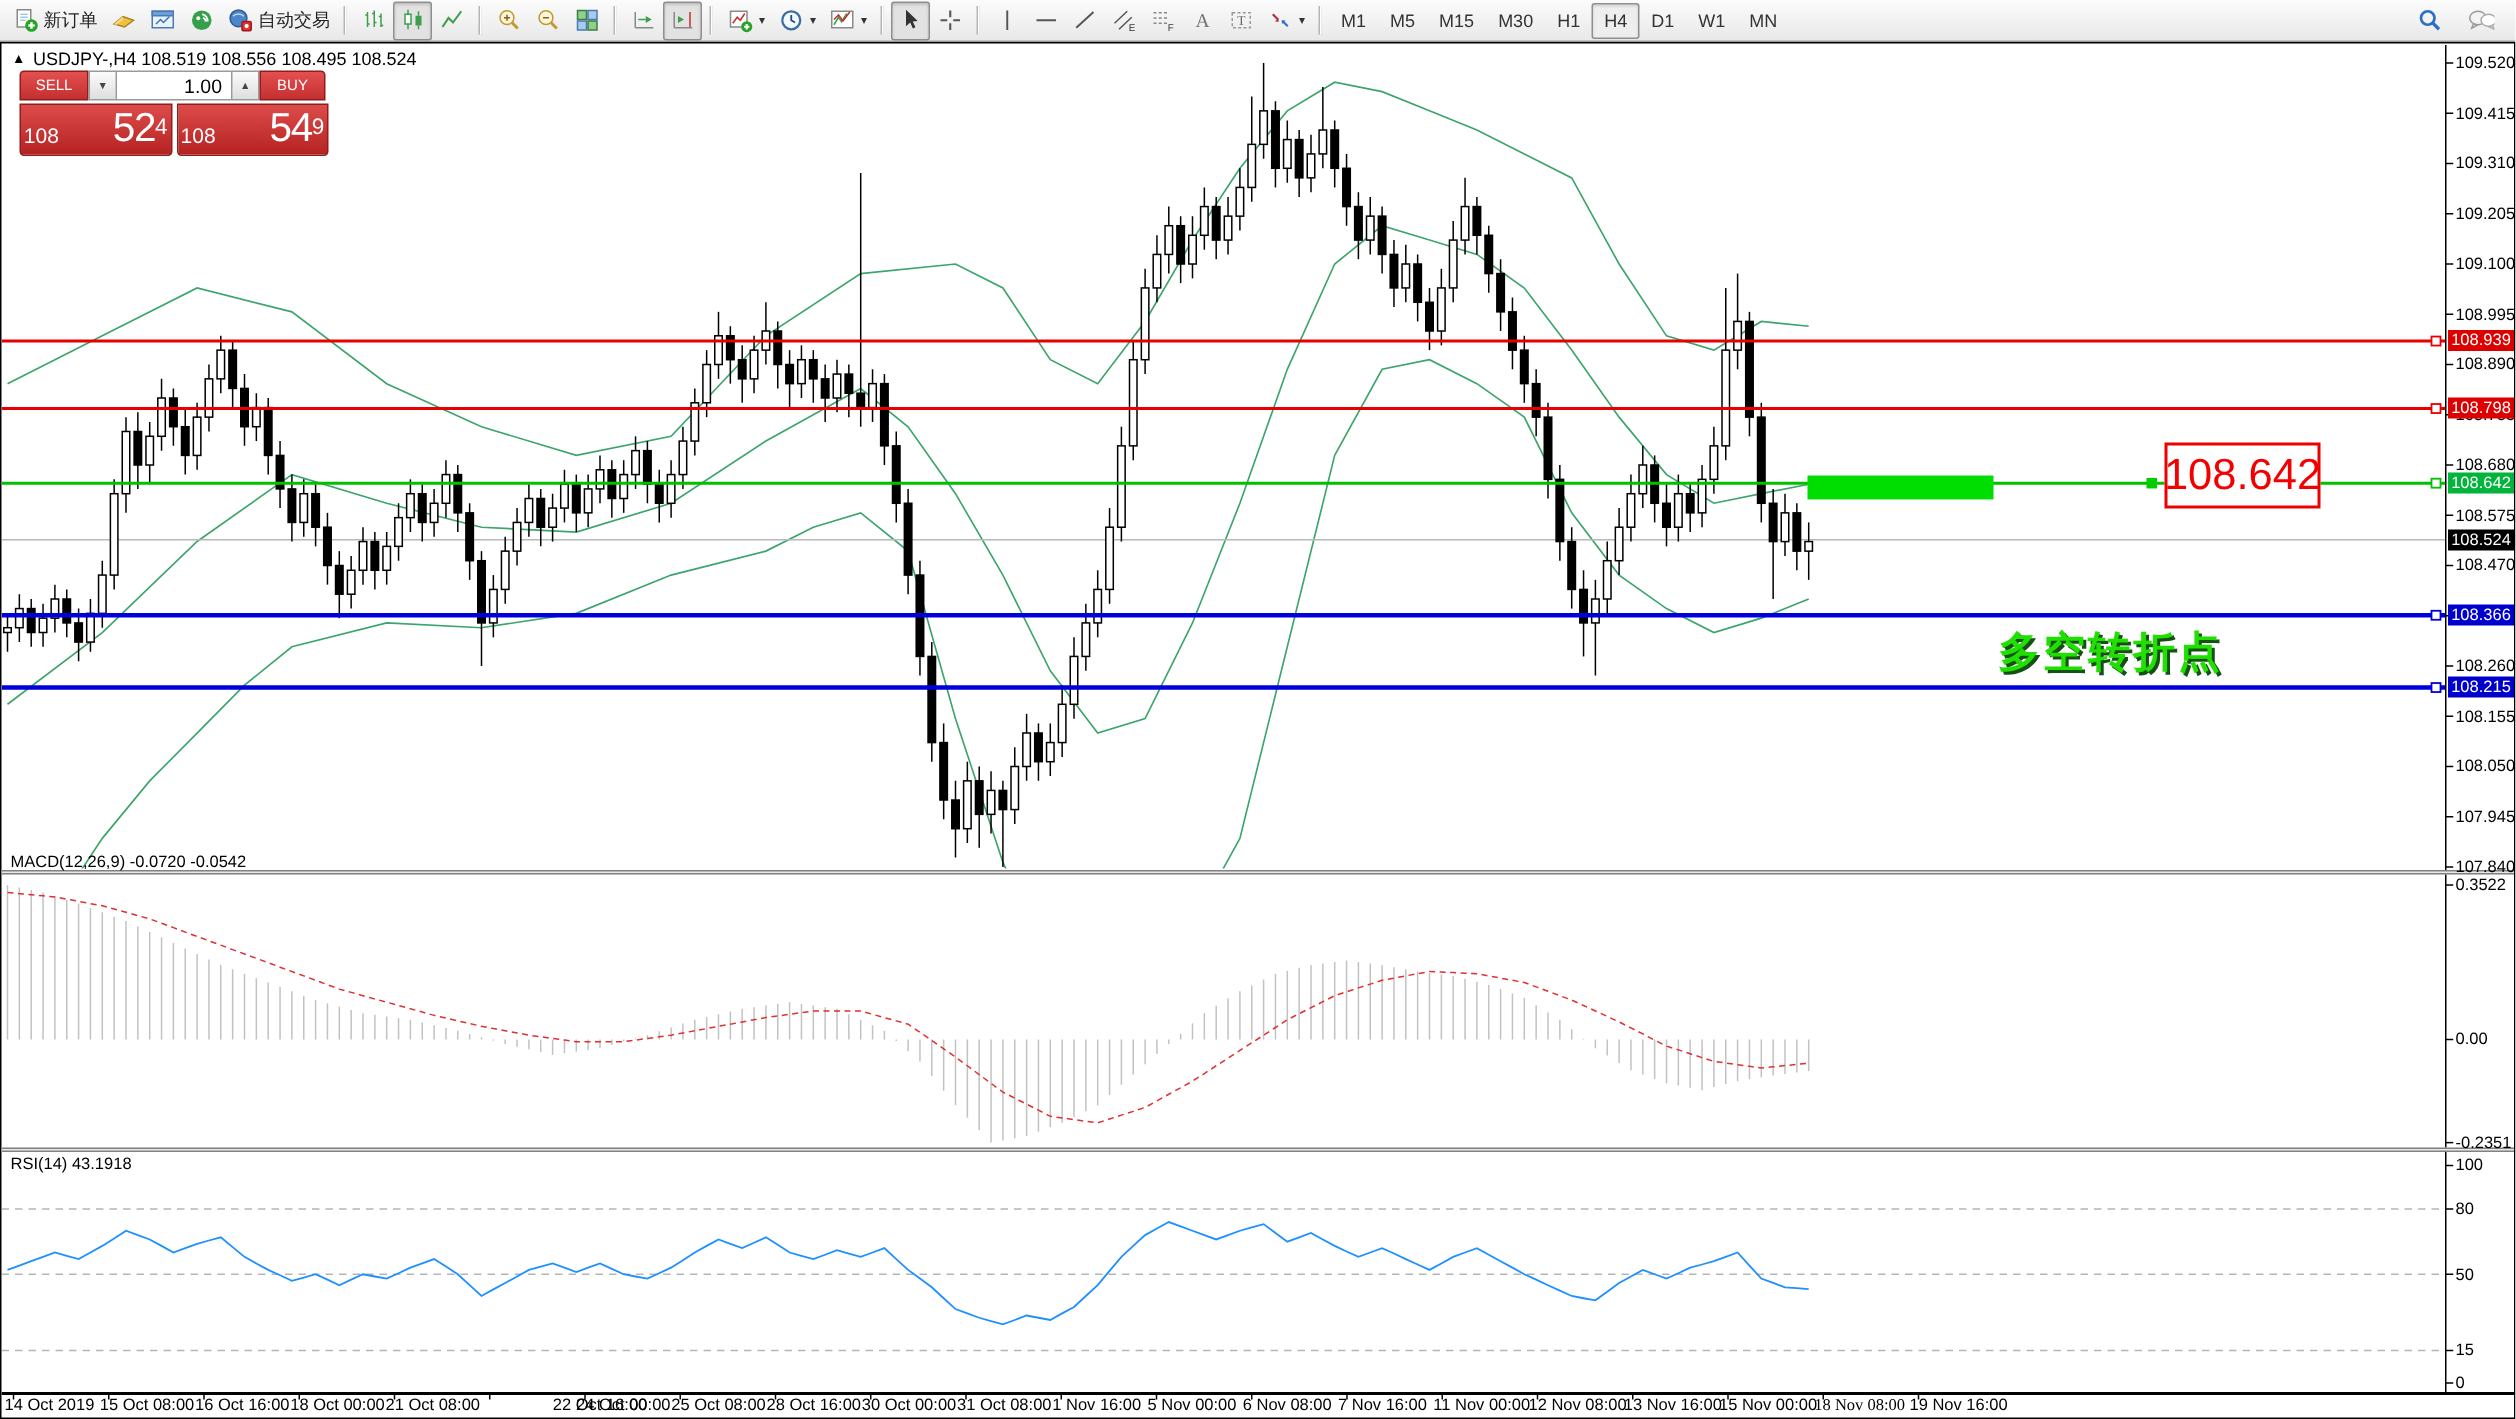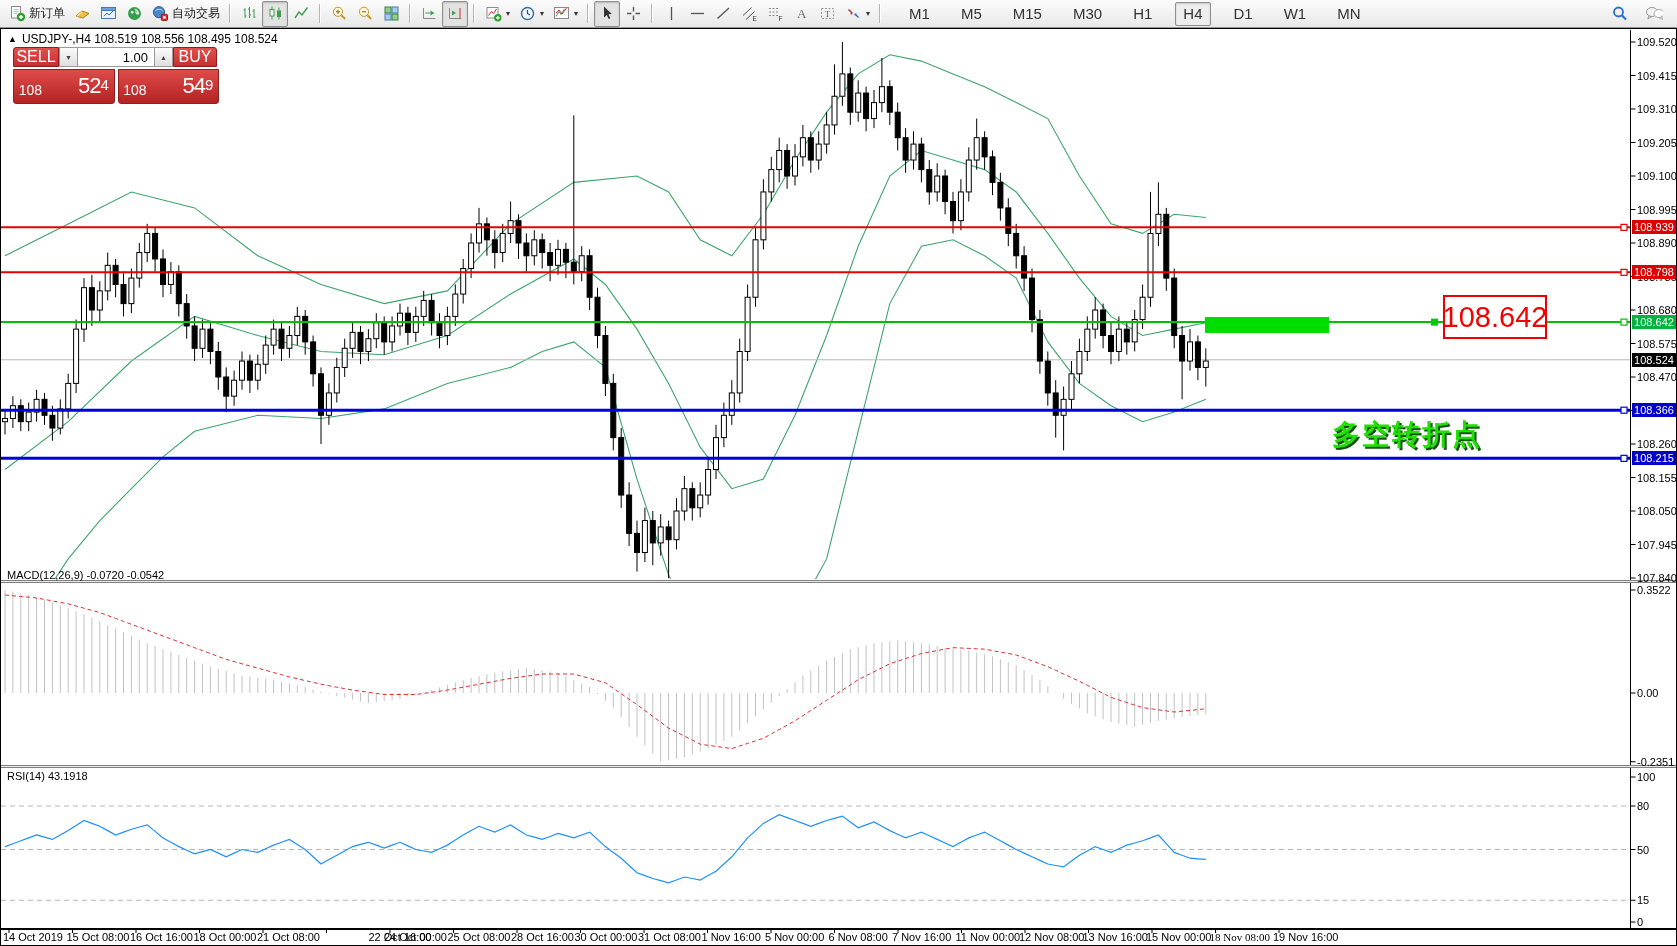--- a/index.html
+++ b/index.html
@@ -9,53 +9,53 @@
   #toolbar{position:absolute;top:0;left:0;width:1677px;height:28px;box-sizing:border-box;
     background:linear-gradient(#fcfcfc,#e8e8e8);border-bottom:1px solid #979797;
     display:flex;align-items:center;padding:0 4px;}
   .tb-group{display:flex;align-items:center;height:100%;}
   .tb-sep{width:1px;height:19px;background:#b5b5b5;border-right:1px solid #fff;margin:0 5px;}
   .tb-btn{display:flex;align-items:center;gap:3px;height:22px;padding:1px 3px;border:1px solid transparent;
     border-radius:2px;font-size:12px;color:#222;cursor:default;white-space:nowrap;}
   .tb-btn.active{background:#e2e2e2;border:1px solid #8f8f8f;box-shadow:inset 0 1px 2px rgba(0,0,0,.18);}
   .tb-btn .dd{font-size:8px;color:#333;margin-left:1px;}
   .tb-btn .ico{display:inline-flex;width:18px;height:17px;align-items:center;justify-content:center;}
-  .tf-btn{height:20px;padding:1px 7px;font-size:15px;color:#333;border:1px solid transparent;border-radius:2px;
-    display:flex;align-items:center;margin-left:15px;}
+  .tf-btn{height:20px;padding:1px 7px;font-size:12px;color:#333;border:1px solid transparent;border-radius:2px;
+    display:flex;align-items:center;}
   .tf-btn.active{background:#eee;border:1px solid #8f8f8f;box-shadow:inset 0 1px 2px rgba(0,0,0,.15);}
   #tb-right{margin-left:auto;display:flex;align-items:center;gap:8px;padding-right:6px;}
   
   #win{position:absolute;top:28px;left:0;width:1675px;height:916px;border:1px solid #000;background:#fff;overflow:hidden;}
   #chart-svg{position:absolute;left:0;top:0;}
   .splitter{position:absolute;left:0;width:1675px;height:3px;background:#e8e8e8;
     border-top:1px solid #818181;border-bottom:1px solid #818181;box-sizing:border-box;}
   #rsi-bottom-border{position:absolute;left:0;top:899px;width:1675px;height:2px;background:#000;}
   .axis-tick-label{position:absolute;left:1636px;width:42px;height:14px;font-size:11px;color:#000;line-height:14px;}
   .price-flag{position:absolute;left:1631px;width:44px;height:14px;font-size:11px;color:#fff;line-height:14px;text-align:center;}
   .ind-label{position:absolute;font-size:11px;color:#000;}
   .time-label{position:absolute;top:902px;font-size:11px;color:#000;white-space:nowrap;}
   
   #symbol-line{position:absolute;left:7px;top:3px;font-size:12px;color:#000;display:flex;align-items:center;gap:5px;}
   #symbol-line .tri{font-size:9px;}
   
   #oneclick{position:absolute;left:12px;top:18px;width:206px;}
   #oc-row1{display:flex;align-items:stretch;height:20px;gap:0;}
   .oc-btn{background:linear-gradient(#e35050,#c52f2f);border:1px solid #8e1d1d;color:#fff;
-    font-size:16px;display:flex;align-items:center;justify-content:center;}
+    font-size:10px;display:flex;align-items:center;justify-content:center;}
   #oc-sell{width:44px;border-radius:3px 0 0 0;}
   #oc-buy{width:42px;border-radius:0 3px 0 0;}
   .oc-spin{width:17px;background:linear-gradient(#fbfbfb,#dedede);border:1px solid #9a9a9a;color:#444;
     font-size:7px;display:flex;align-items:center;justify-content:center;}
   #oc-vol{width:64px;border:1px solid #9a9a9a;border-left:none;border-right:none;font-size:13px;
     text-align:right;padding:0 6px;color:#000;outline:none;font-family:"Liberation Sans",sans-serif;}
   #oc-row2{display:flex;gap:3px;margin-top:2px;height:35px;}
   .oc-price{flex:1;background:linear-gradient(#dd4b4b,#b42222);border:1px solid #8e1d1d;color:#fff;
     display:flex;align-items:flex-end;justify-content:center;padding-bottom:1px;border-radius:0 0 3px 3px;}
   .oc-price .small{font-size:14px;line-height:24px;}
-  .oc-price .big{font-size:22px;line-height:33px;letter-spacing:-1px;margin-left:36px;}
+  .oc-price .big{font-size:27px;line-height:33px;letter-spacing:-1px;margin-left:36px;}
   .oc-price .sup{font-size:15px;line-height:30px;align-self:flex-start;}
   
   #price-box{position:absolute;left:1442px;top:266px;width:100px;height:40px;background:#fff;
     border:2px solid #ee0000;color:#f50000;font-size:29px;display:flex;align-items:center;justify-content:center;}
   #cn-note{position:absolute;left:1331px;top:387px;font-size:28px;font-weight:bold;color:#1fe000;
     text-shadow:2px 2px 0 #145214;letter-spacing:2px;white-space:nowrap;}
 </style>
 </head>
 <body>
 

